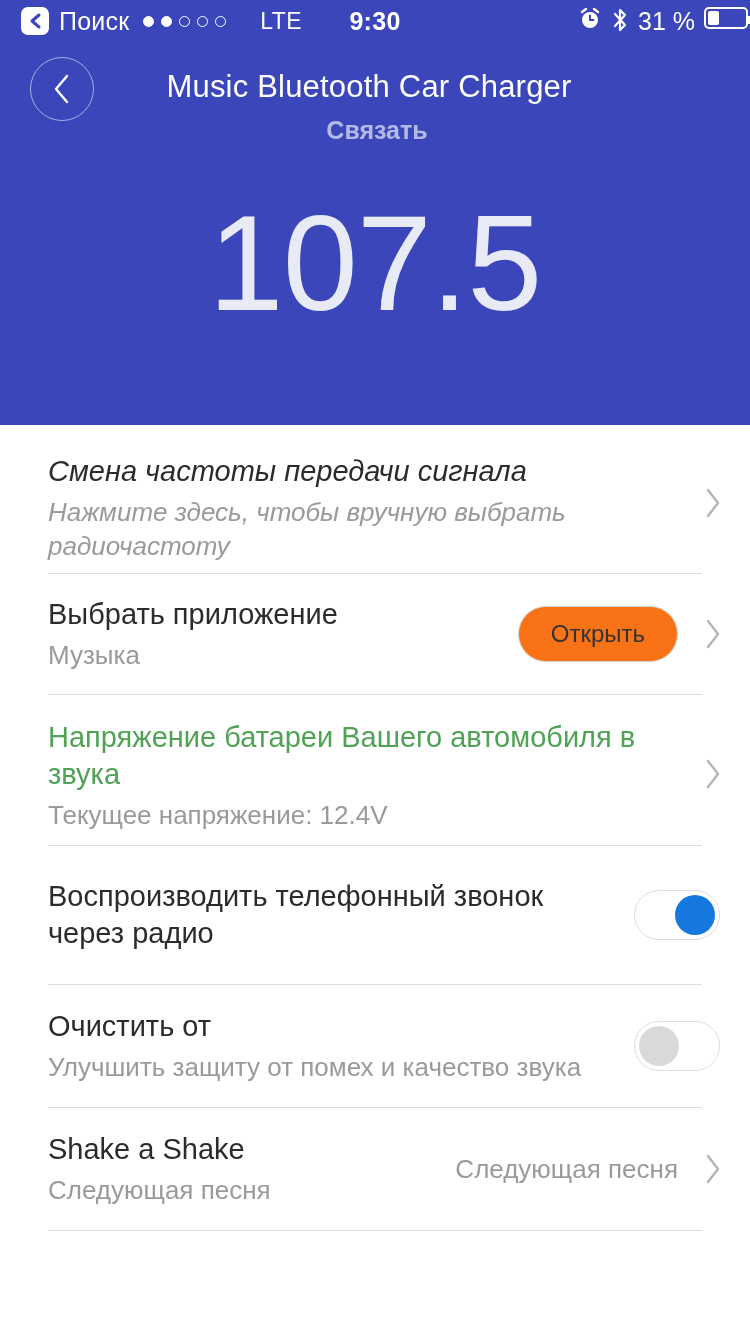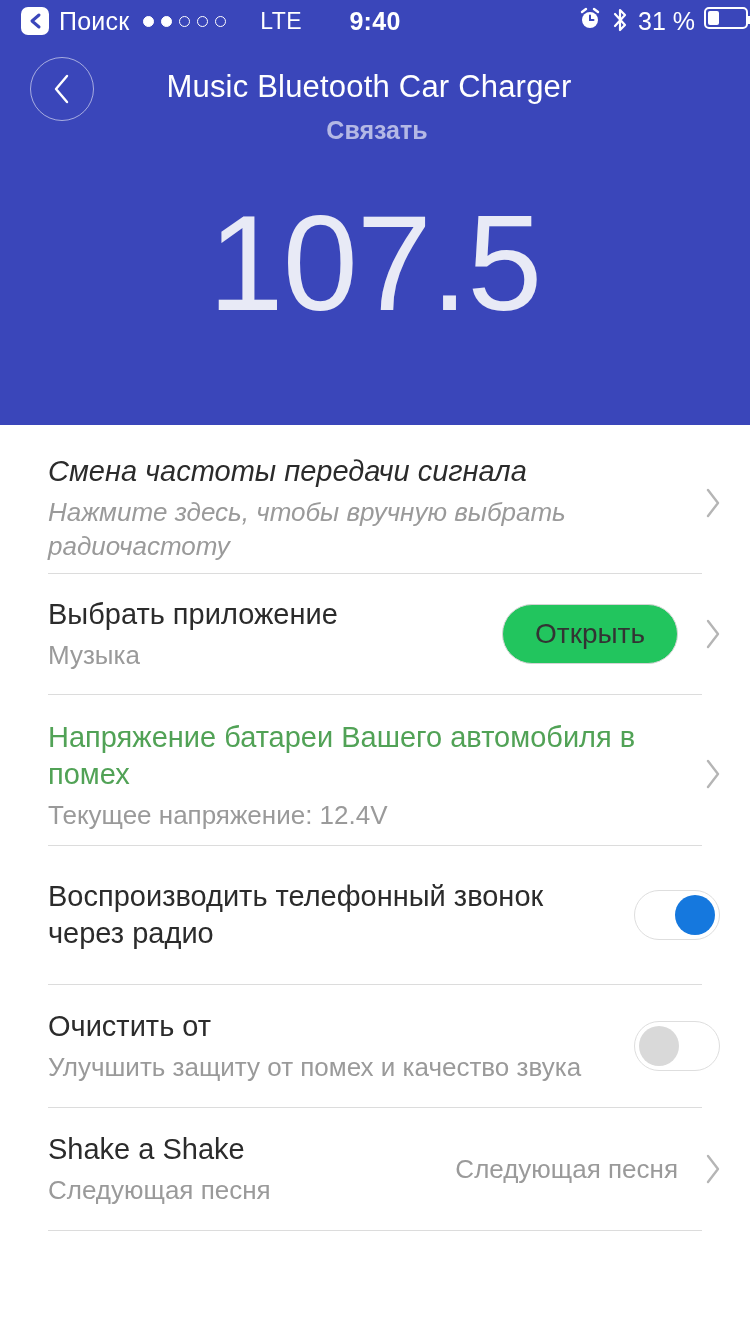--- a/index.html
+++ b/index.html
@@ -98,22 +98,22 @@
   .chev {
     flex:0 0 auto; width:26px; display:flex; align-items:center;
     justify-content:center;
   }
   .divider {
     height:1px; background:#dcdcdc; margin-left:48px; margin-right:48px;
   }
 
   .pill {
     border:1.5px solid #d4d4d4; border-radius:34px;
-    padding:13px 32px; font-size:28px; color:#333;
-    background:#22c55e; margin-right:22px; white-space:nowrap;
+    padding:13px 32px; font-size:24px; color:#333;
+    background:#f97316; margin-right:22px; white-space:nowrap;
     cursor:pointer;
   }
 
   .toggle {
     position:relative; width:86px; height:50px; border-radius:25px;
     border:1.5px solid #dedede; background:#fff; flex:0 0 auto;
     margin-right:6px; cursor:pointer;
   }
   .toggle .knob {
     position:absolute; top:4px; width:40px; height:40px; border-radius:50%;
@@ -149,21 +149,21 @@
         <span class="dots">
             <span class="dot filled"></span>
             <span class="dot filled"></span>
             <span class="dot"></span>
             <span class="dot"></span>
             <span class="dot"></span>
           </span>
         <span class="lte">LTE</span>
       </div>
 
-      <div class="sb-time">9:40</div>
+      <div class="sb-time">9:30</div>
 
       <div class="sb-right">
         <svg width="24" height="24" viewBox="0 0 24 24">
           <circle cx="12" cy="13" r="8" fill="#fff"></circle>
           <path d="M4 5 L8 2 M20 5 L16 2" stroke="#fff" stroke-width="2.4" stroke-linecap="round"></path>
           <path d="M12 8.5 V13 H15.5" stroke="#3a46ba" stroke-width="2" stroke-linecap="round" fill="none"></path>
         </svg>
         <svg width="18" height="26" viewBox="0 0 18 26">
           <path d="M4 7 L14 18 L9 23 V3 L14 8 L4 19" fill="none" stroke="#fff" stroke-width="2.2" stroke-linejoin="round" stroke-linecap="round"></path>
         </svg>
@@ -211,21 +211,21 @@
       <div class="chev">
         <svg width="20" height="34" viewBox="0 0 20 34">
           <polyline points="5,4 15,17 5,30" fill="none" stroke="#b5b5b5" stroke-width="2.4" stroke-linecap="round" stroke-linejoin="round"></polyline>
         </svg>
       </div>
     </div>
     <div class="divider"></div>
 
     <div class="row r-volt">
       <div class="row-text">
-        <div class="row-title green">Напряжение батареи Вашего автомобиля в помех</div>
+        <div class="row-title green">Напряжение батареи Вашего автомобиля в звука</div>
         <div class="row-sub">Текущее напряжение: 12.4V</div>
       </div>
       <div class="chev">
         <svg width="20" height="34" viewBox="0 0 20 34">
           <polyline points="5,4 15,17 5,30" fill="none" stroke="#b5b5b5" stroke-width="2.4" stroke-linecap="round" stroke-linejoin="round"></polyline>
         </svg>
       </div>
     </div>
     <div class="divider"></div>
 

